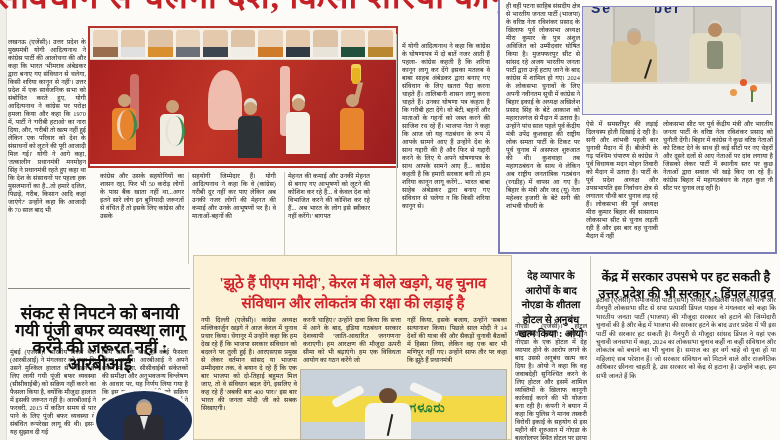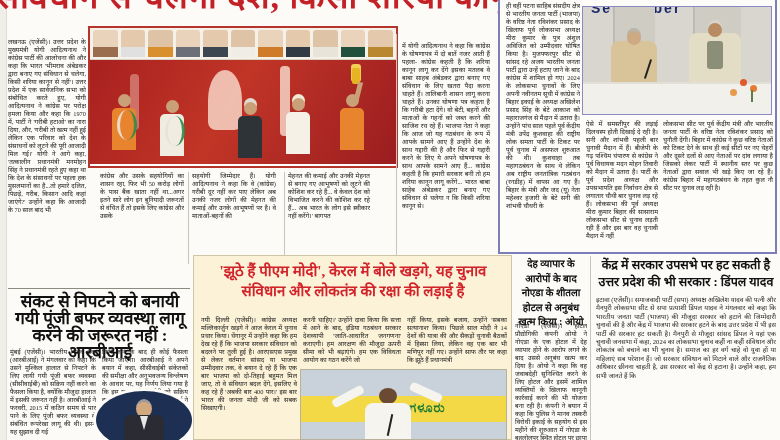--- a/index.html
+++ b/index.html
@@ -4,21 +4,21 @@
 <style>
   html,body{margin:0;padding:0;}
   body{background:#e9e7e1;font-family:"Liberation Serif","DejaVu Serif",serif;}
   #page{position:relative;width:780px;height:440px;background:#fcfbf8;overflow:hidden;}
   .edge{position:absolute;left:0;top:0;width:6px;height:440px;background:#f0eee8;border-right:1px solid #e0ddd4;}
   
   .headline-clip{position:absolute;left:-4px;top:-28px;width:640px;white-space:nowrap;overflow:hidden;
     font-size:34px;font-weight:bold;color:#c42127;letter-spacing:1px;}
   .col{position:absolute;font-size:6.4px;line-height:8px;color:#1d1d1d;text-align:justify;
     overflow:hidden;word-break:break-word;}
-  .hl{position:absolute;text-align:center;font-weight:bold;color:#111;}
+  .hl{position:absolute;text-align:center;font-weight:bold;color:#111;margin-top:12px;}
   .hl-red{color:#d2222a;}
   .vrule{position:absolute;width:1px;background:#c9c5bb;}
   .hrule{position:absolute;height:1px;background:#8d8a82;}
   
   .photo-rally{position:absolute;left:88px;top:26px;width:310px;height:142px;border:2px solid #b5342c;background:#fff;box-sizing:border-box;}
   .face-strip{display:flex;gap:3px;height:32px;padding:2px 3px;background:#f6f1e8;border-bottom:1px solid #d8d2c4;box-sizing:border-box;}
   .face{flex:1;border-radius:3px 3px 0 0;background:linear-gradient(#e9d3ba 62%,#9a6d4e 62%);}
   .face:nth-child(2){background:linear-gradient(#e4c9ac 62%,#e0e0e0 62%);}
   .face:nth-child(3){background:linear-gradient(#dec3a6 62%,#d98f2e 62%);}
   .face:nth-child(4){background:linear-gradient(#e9d3ba 62%,#6b7078 62%);}

